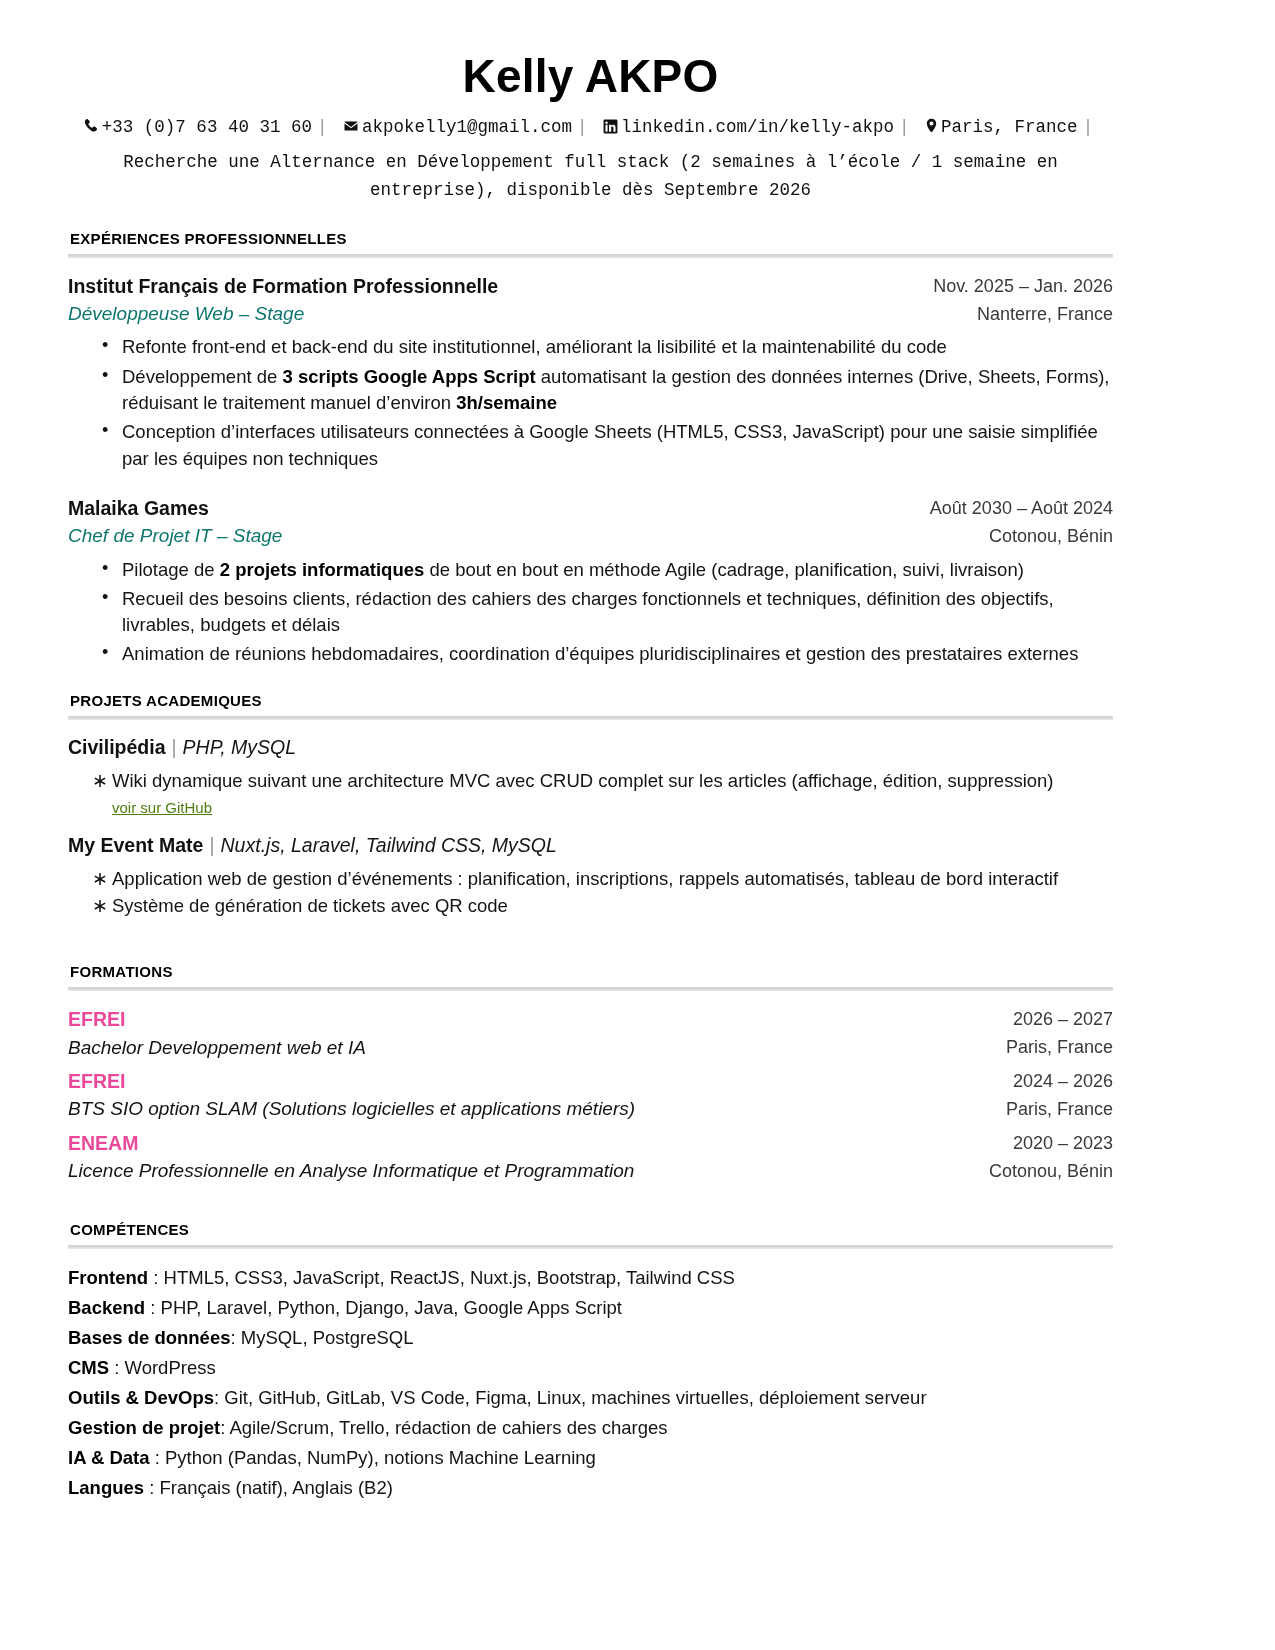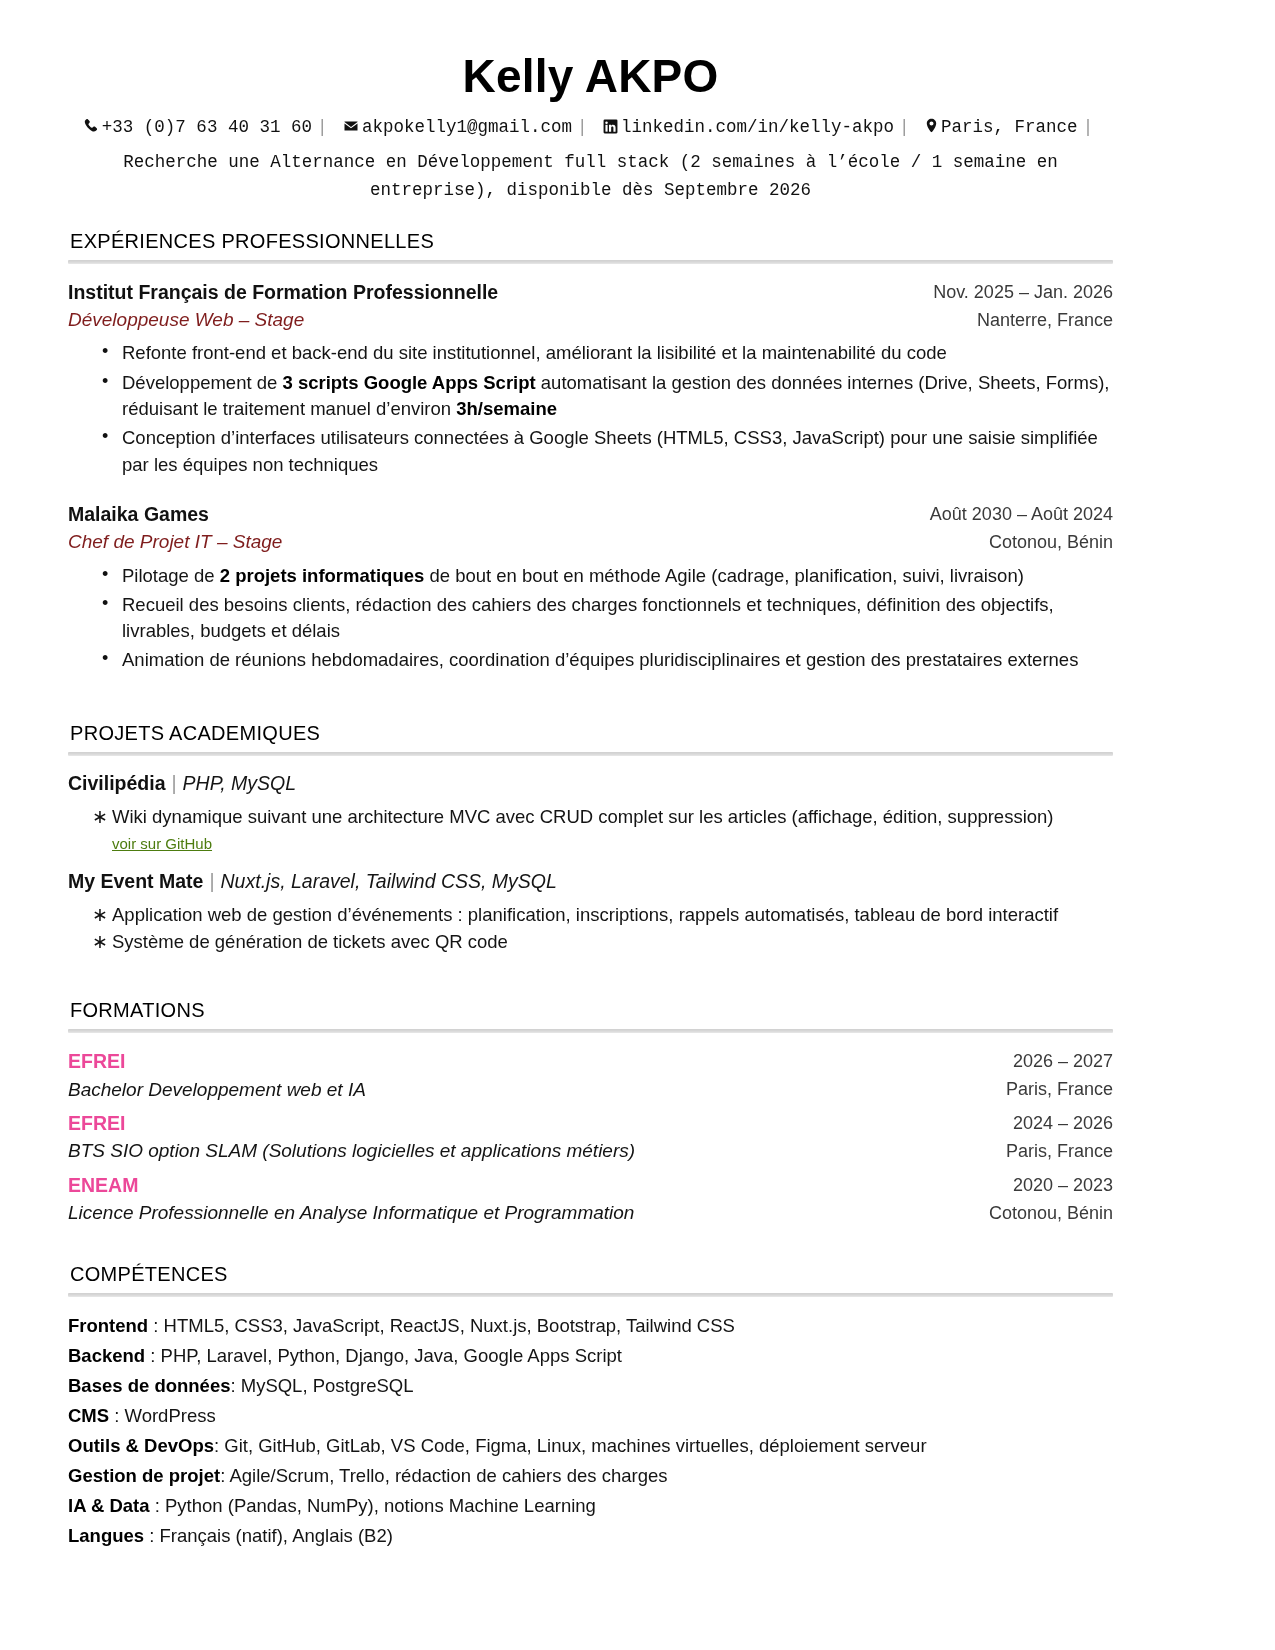--- a/index.html
+++ b/index.html
@@ -67,22 +67,22 @@
     color: #111;
     max-width: 980px;
     margin: 8px auto;
   }
 
   
   .section {
     margin-top: 26px;
   }
   .section-title {
-    font-size: 20px;
-    font-weight: normal;
+    font-size: 15px;
+    font-weight: bold;
     letter-spacing: 0.3px;
     color: #000;
     margin: 0 0 7px 2px;
   }
   .rule {
     height: 4px;
     background: linear-gradient(to bottom, #d0d0d0 0%, #d8d8d8 50%, #e8e8e8 100%);
     border-radius: 1px;
     margin-bottom: 14px;
   }
@@ -103,21 +103,21 @@
   }
   .dates {
     font-size: 18px;
     color: #3a3a3a;
     white-space: nowrap;
     padding-left: 16px;
   }
   .role {
     font-size: 19px;
     font-style: italic;
-    color: #7f1d1d;
+    color: #0f766e;
   }
   .place {
     font-size: 18px;
     color: #3a3a3a;
     white-space: nowrap;
     padding-left: 16px;
   }
   ul.bullets {
     list-style: none;
     margin: 7px 0 0 0;
@@ -252,21 +252,21 @@
         <ul class="bullets">
           <li>Pilotage de <b>2 projets informatiques</b> de bout en bout en méthode Agile (cadrage, planification, suivi, livraison)</li>
           <li>Recueil des besoins clients, rédaction des cahiers des charges fonctionnels et techniques, définition des objectifs, livrables, budgets et délais</li>
           <li>Animation de réunions hebdomadaires, coordination d’équipes pluridisciplinaires et gestion des prestataires externes</li>
         </ul>
       </div>
 
     </div>
   </section>
 
-  <section class="section" style="margin-top:48px;">
+  <section class="section" style="margin-top:24px;">
     <h2 class="section-title">PROJETS ACADEMIQUES</h2>
     <div class="rule"></div>
     <div>
 
       <div class="project">
         <div class="project-head">
           <span class="project-name">Civilipédia</span><span class="project-pipe">|</span><span class="project-stack">PHP, MySQL</span>
         </div>
         <ul class="bullets star">
           <li><span>Wiki dynamique suivant une architecture MVC avec CRUD complet sur les articles (affichage, édition, suppression)</span><br><a class="link-line" href="#">voir sur GitHub</a></li>

